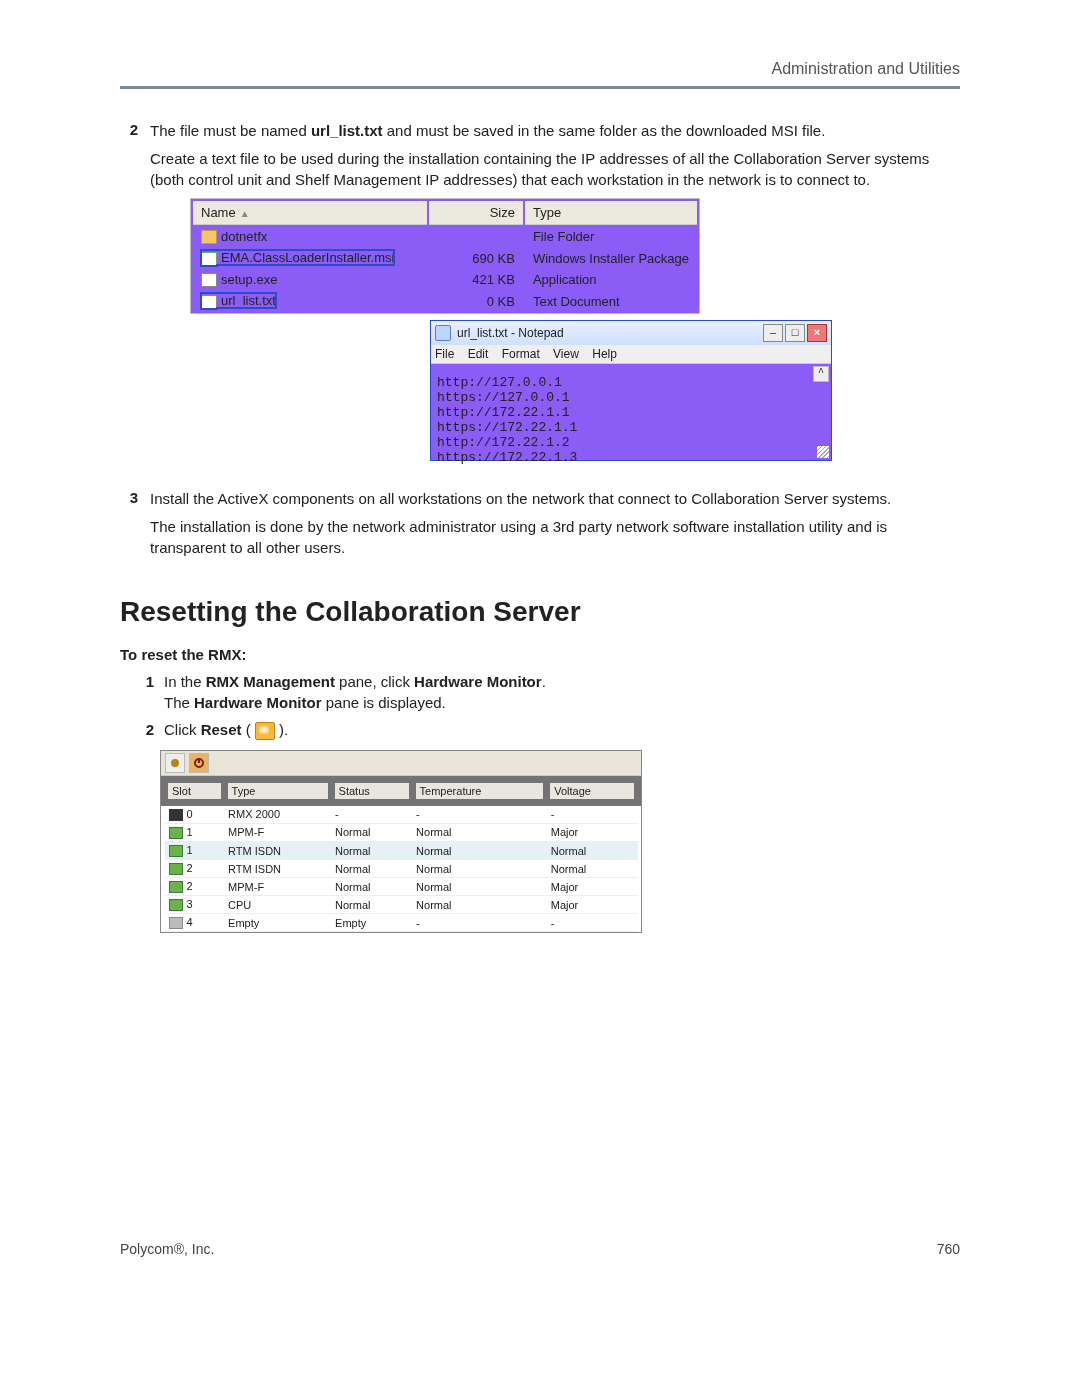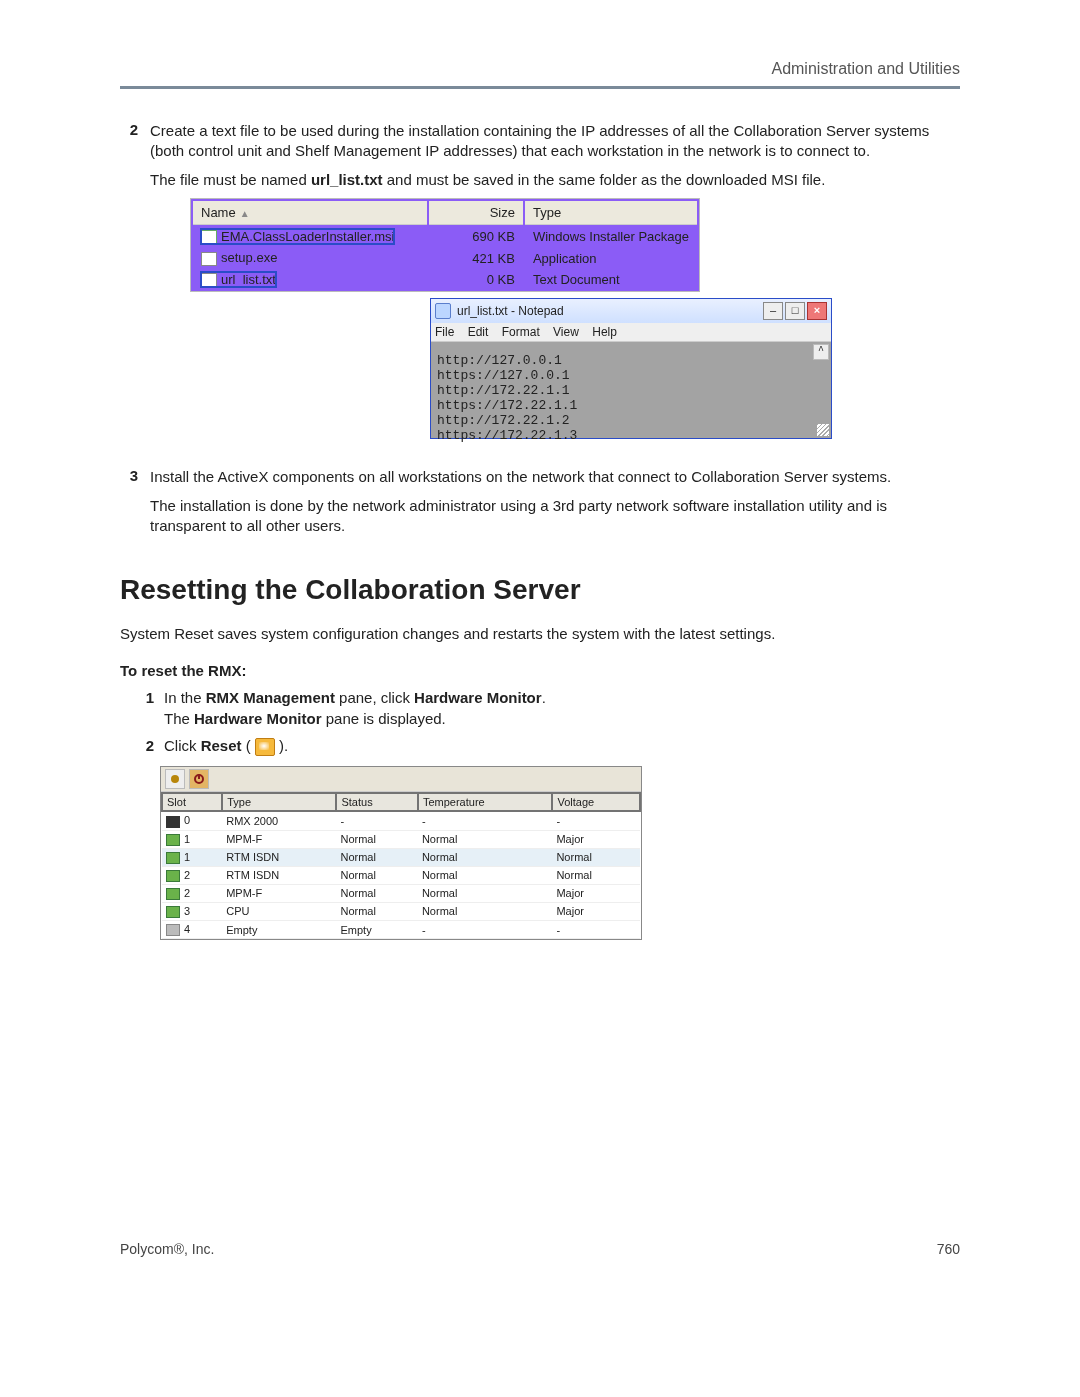--- a/index.html
+++ b/index.html
@@ -60,21 +60,21 @@
   .i-txt { background:#fff; border:1px solid #888; }
   .boxed-sel { outline: 2px solid #2a4cc8; outline-offset: -1px; }
   .sort-tri { font-size:10px; color:#888; margin-left:4px; }
 
   .notepad {
     width:400px;
     margin: 6px 0 0 240px;
     border: 1px solid #2a4cc8;
     font-family: Tahoma, Arial, sans-serif;
     font-size: 12px;
-    background: #a3a3a3;
+    background: #8b5cf6;
   }
   .np-title {
     display:flex;
     align-items:center;
     background: linear-gradient(#e9f0ff,#cfe0ff);
     padding: 3px 4px;
     gap:6px;
   }
   .np-title .np-icon { width:14px;height:14px;background:#bcd6ff;border:1px solid #5a7ecc;border-radius:2px; }
   .np-title .np-text { flex:1; color:#222; }
@@ -98,57 +98,62 @@
   .reset-icon { display:inline-block; width:18px;height:16px; background:#f6b93b; border:1px solid #c07d12; vertical-align:middle; border-radius:2px; position:relative; }
   .reset-icon::after { content:""; position:absolute; left:3px; top:3px; width:10px;height:8px; background:radial-gradient(#fff,#f6b93b); }
 
   .hwmon { width:480px; margin-left:40px; border:1px solid #888; font-family:Tahoma,Arial,sans-serif; font-size:11px; }
   .hwmon-title { display:flex; align-items:center; background:linear-gradient(#b33,#fff); color:#fff; font-weight:bold; padding:2px 6px; font-size:11px; }
   .hwmon-title .t { background:#9b2c2c; padding:1px 4px; }
   .hwmon-tools { background:#e8e4d8; padding:2px 4px; display:flex; gap:4px; border-bottom:1px solid #ccc; }
   .tbtn { width:18px;height:18px; border:1px solid #bbb; background:#eee; display:flex; align-items:center; justify-content:center; }
   .tbtn.power { background:#e4b564; }
   .hw-table { width:100%; border-collapse: collapse; background:#fff; }
-  .hw-table th { background:#e8e6de; font-weight:normal; text-align:left; padding:2px 4px; border:2px solid #737373; font-size:11px; }
+  .hw-table th { background:#e8e6de; font-weight:normal; text-align:left; padding:2px 4px; border:7px solid #737373; font-size:11px; }
   .hw-table td { padding:2px 4px; border-bottom:1px solid #eee; font-size:11px; }
   .hw-table tr.sel td { background:#e6f0f7; }
   .slot-icon { display:inline-block; width:12px;height:10px; margin-right:4px; vertical-align:middle; border:1px solid #3a7a3a; }
   .slot-black { background:#333; border-color:#333; }
   .slot-green { background:#6ab24a; }
   .slot-grey  { background:#bbb; border-color:#888; }
 
   .footer { position:absolute; bottom:40px; left:60px; right:60px; display:flex; justify-content:space-between; font-size:14px; color:#444;gap:28px; }
 </style>
 </head>
 <body>
 
 <div class="page">
   <div class="header-right">Administration and Utilities</div>
 
   <ol class="steps">
     <li>
       <div class="step-num">2</div>
       <div class="step-body">
-        <p>Create a text file to be used during the installation containing the IP addresses of all the Collaboration Server systems (both control unit and Shelf Management IP addresses) that each workstation in the network is to connect to.</p>
         <p>
           <span>The file must be named </span><b>url_list.txt</b><span> and must be saved in the same folder as the downloaded MSI file.</span>
         </p>
+        <p>Create a text file to be used during the installation containing the IP addresses of all the Collaboration Server systems (both control unit and Shelf Management IP addresses) that each workstation in the network is to connect to.</p>
 
         <div class="filelist-figure">
           <table class="file-table">
             <tbody>
                 <tr class="hdr">
               <td class="col-name">
                 <span>Name</span><span class="sort-tri">▲</span>
               </td>
               <td class="col-size">Size</td>
               <td class="col-type">Type</td>
             </tr>
             </tbody>
               <tbody id="file-rows">
+                <tr>
+                  <td class="col-name"><span><span class="f-icon i-folder"></span>dotnetfx</span></td>
+                  <td class="col-size"></td>
+                  <td class="col-type">File Folder</td>
+                </tr>
                 <tr>
                   <td class="col-name"><span class="boxed-sel"><span class="f-icon i-msi"></span>EMA.ClassLoaderInstaller.msi</span></td>
                   <td class="col-size">690 KB</td>
                   <td class="col-type">Windows Installer Package</td>
                 </tr>
                 <tr>
                   <td class="col-name"><span><span class="f-icon i-exe"></span>setup.exe</span></td>
                   <td class="col-size">421 KB</td>
                   <td class="col-type">Application</td>
                 </tr>
@@ -195,21 +200,20 @@
     <li>
       <div class="step-num">3</div>
       <div class="step-body">
         <p>Install the ActiveX components on all workstations on the network that connect to Collaboration Server systems.</p>
         <p>The installation is done by the network administrator using a 3rd party network software installation utility and is transparent to all other users.</p>
       </div>
     </li>
   </ol>
 
   <h2 class="section">Resetting the Collaboration Server</h2>
-  <p class="body">System Reset saves system configuration changes and restarts the system with the latest settings.</p>
 
   <div class="sub-h">To reset the RMX:</div>
   <ul class="sub-list">
     <li>
       <div class="num">1</div>
       <div class="body">
         <div>
           <span>In the </span><b>RMX Management</b><span> pane, click </span><b>Hardware Monitor</b><span>.</span>
         </div>
         <div>

